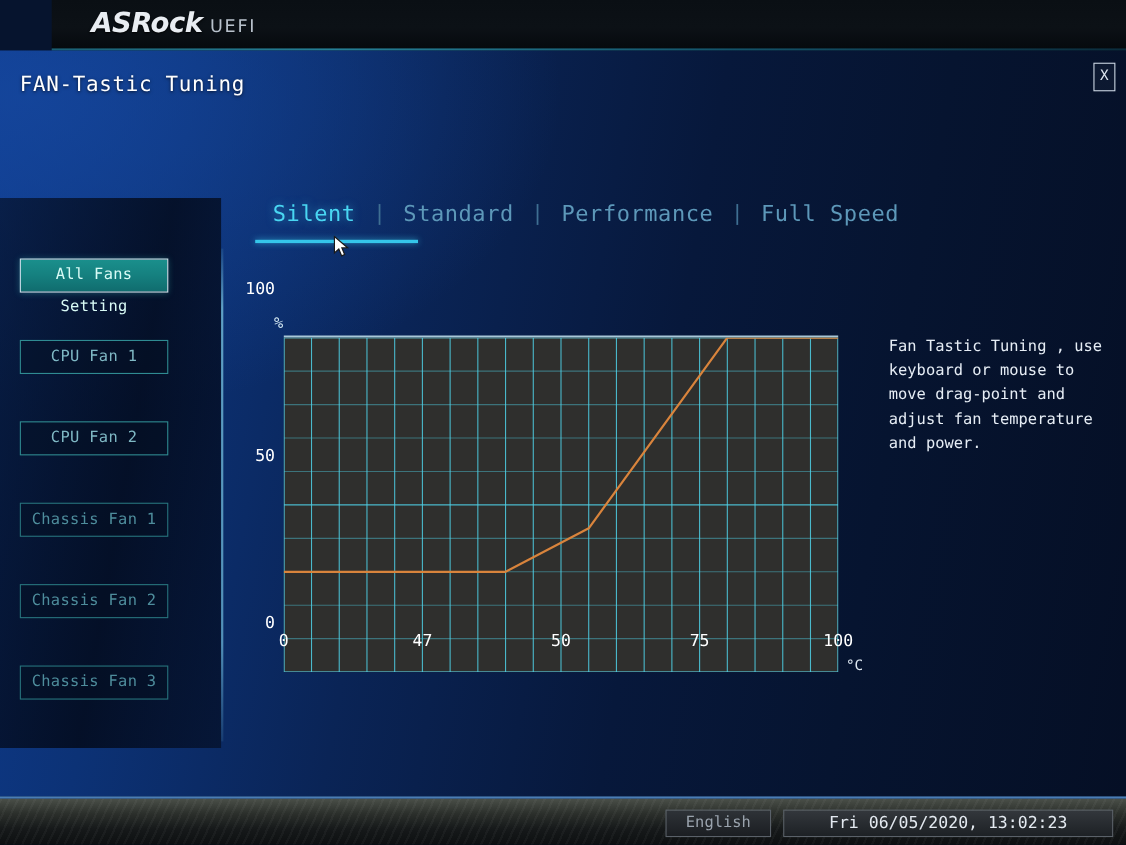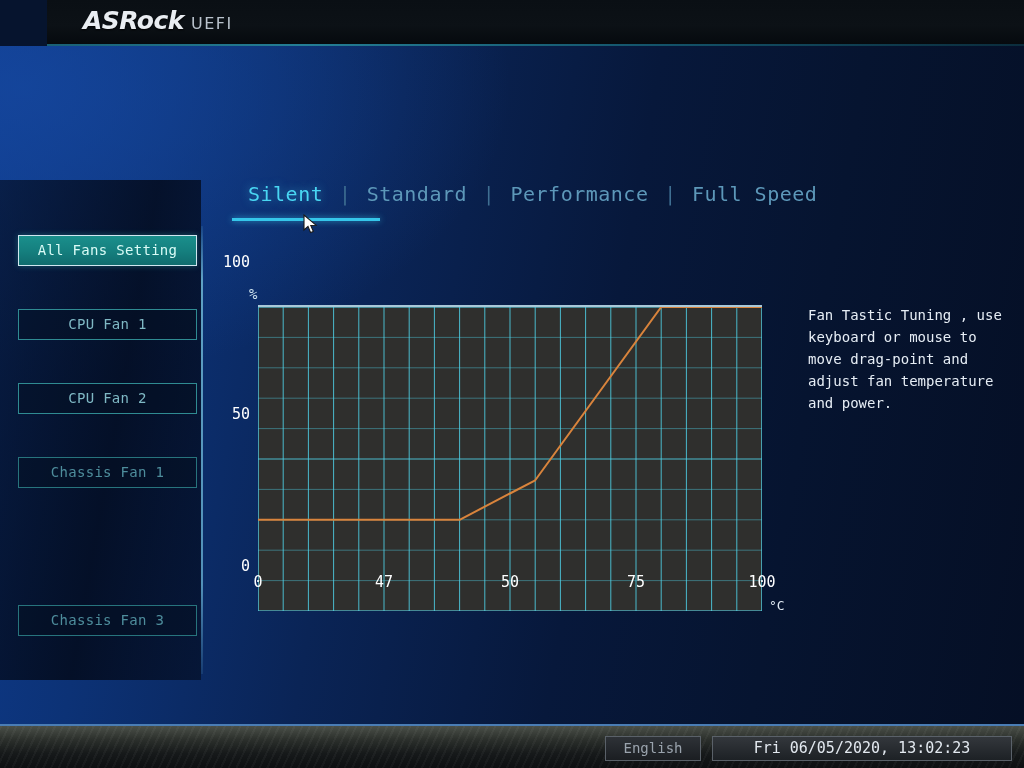--- a/index.html
+++ b/index.html
@@ -99,21 +99,21 @@
   }
   #sidedivider {
     position: absolute;
     left: 201px; top: 180px;
     width: 2px; height: 448px;
     background: linear-gradient(180deg, rgba(86,160,190,.15) 0%, rgba(110,180,210,.85) 12%, rgba(100,170,205,.8) 80%, rgba(70,130,165,.2) 100%);
   }
   .sidebtn {
     position: absolute;
     left: 18px;
-    width: 179px; height: 31px;
+    width: 135px; height: 31px;
     box-sizing: border-box;
     border: 1px solid #2f8b92;
     background: rgba(4,16,34,.45);
     color: #7fb8c4;
     font-size: 14px;
     line-height: 29px;
     text-align: center;
     letter-spacing: .3px;
     cursor: pointer;
   }
@@ -298,26 +298,31 @@
 
   <div id="logobar">
     <div id="logo">
       <span class="brand">ASRock</span>
       <span class="uefi">UEFI</span>
     </div>
   </div>
 
   <div id="main">
 
+    <div id="titlebar">
+      <div id="pagetitle">FAN-Tastic Tuning</div>
+      <div id="closebtn">X</div>
+    </div>
 
     <div id="sidebar">
         <div class="sidebtn active" style="top: 55px;"><span>All Fans Setting</span></div>
         <div class="sidebtn" style="top: 129px;"><span>CPU Fan 1</span></div>
         <div class="sidebtn" style="top: 203px;"><span>CPU Fan 2</span></div>
         <div class="sidebtn dim" style="top: 277px;"><span>Chassis Fan 1</span></div>
+        <div class="sidebtn dim" style="top: 351px;"><span>Chassis Fan 2</span></div>
         <div class="sidebtn dim" style="top: 425px;"><span>Chassis Fan 3</span></div>
       </div>
     <div id="sidedivider"></div>
 
     <div id="tabs">
         <span class="tab active">Silent</span>
         <span class="tabsep">|</span>
         <span class="tab">Standard</span>
         <span class="tabsep">|</span>
         <span class="tab">Performance</span>

